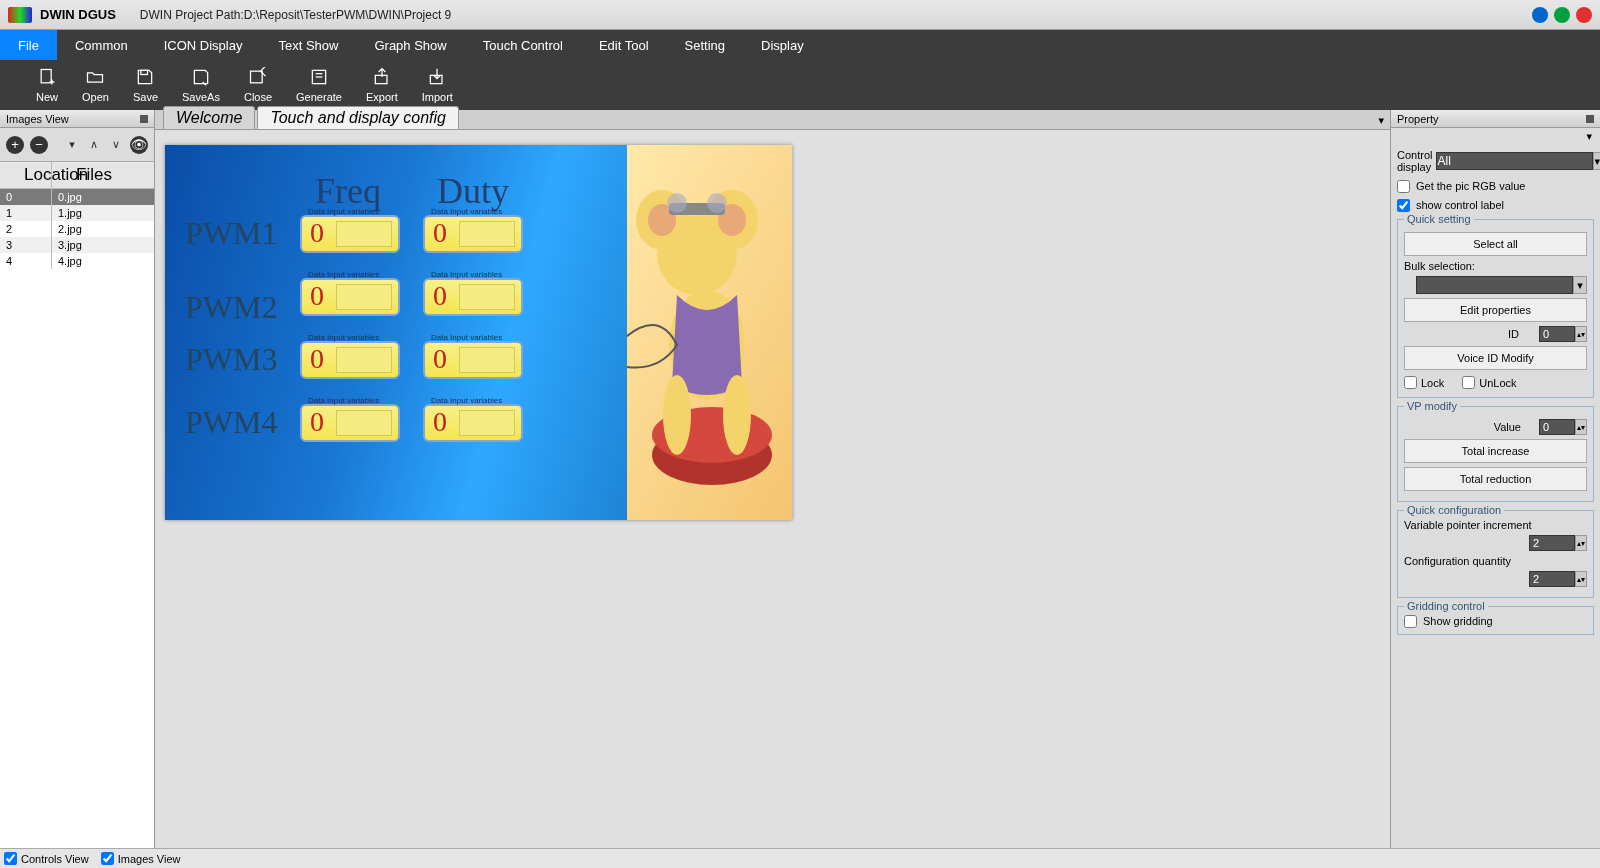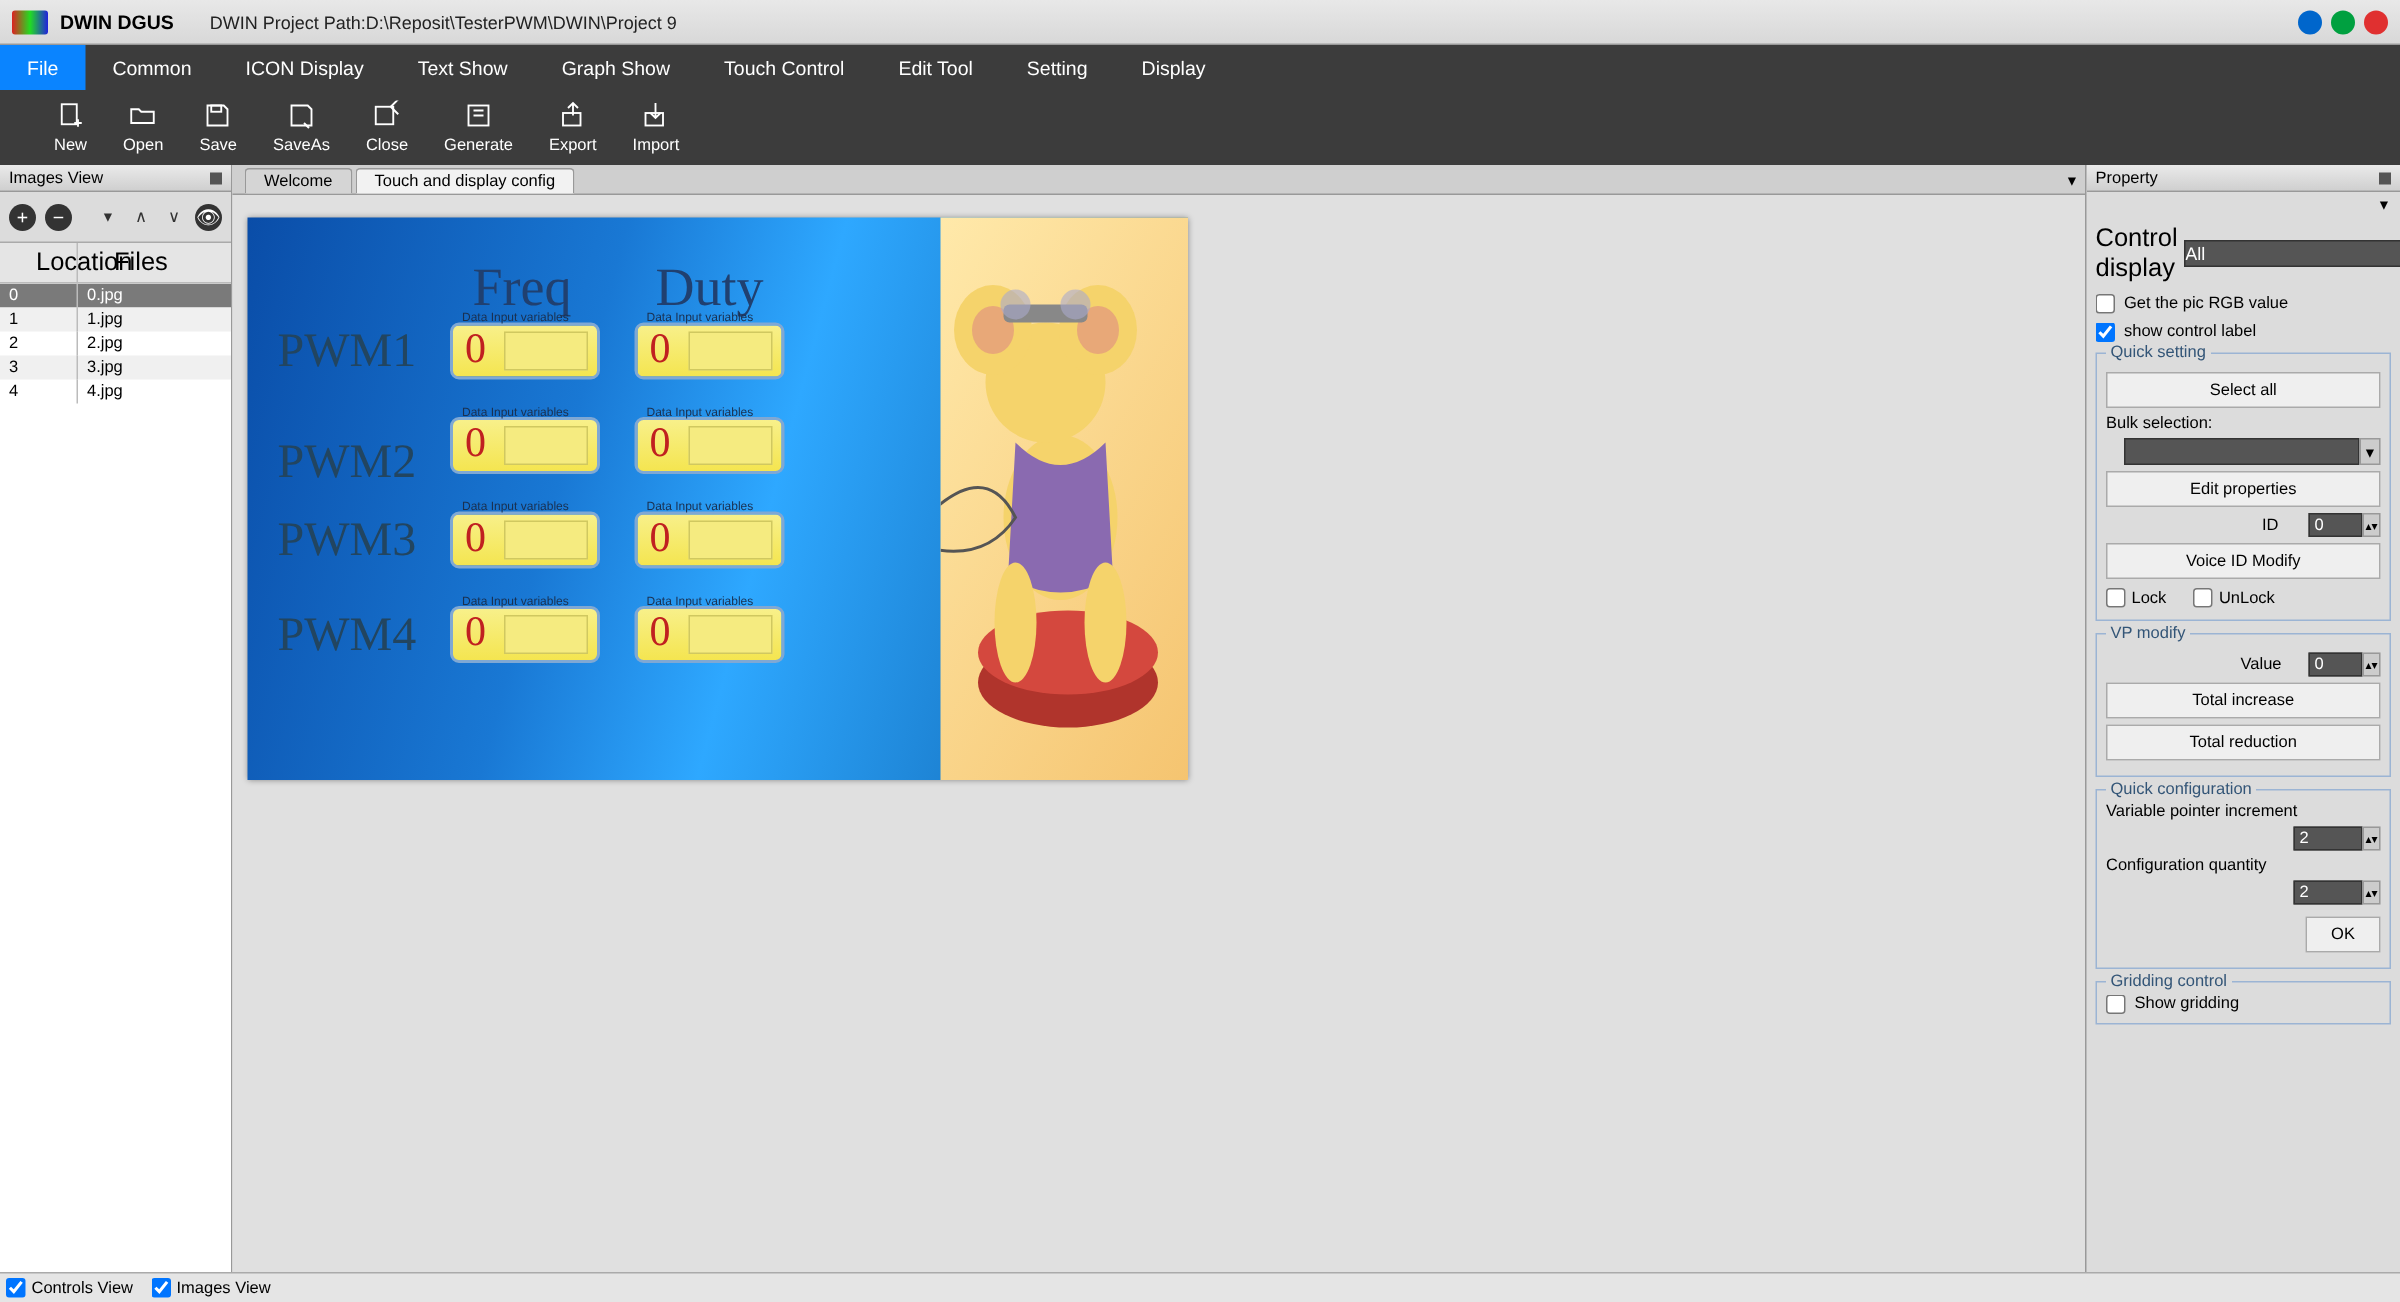--- a/index.html
+++ b/index.html
@@ -39,39 +39,39 @@
 .col-loc { width: 52px; border-right: 1px solid #bbb; }
 .col-file { flex: 1; }
 .left-table-body { flex: 1; overflow: auto; background: #fff; }
 .ltrow { display: flex; cursor: pointer; }
 .ltrow div { padding: 2px 6px; font-size: 11px; }
 .ltrow:nth-child(even){ background:#f0f0f0; }
 .ltrow.selected { background: #7a7a7a; color:#fff; }
 
 .center-panel { flex: 1; background: #e0e0e0; display: flex; flex-direction: column; }
 .tab-strip { height: 20px; background: #cfcfcf; display: flex; align-items: flex-end; padding-left: 8px; border-bottom: 1px solid #999; position: relative; }
-.tab { background: #f2f2f2; border: 1px solid #999; border-bottom: none; border-radius: 3px 3px 0 0; padding: 2px 12px; margin-right: 2px; font-size: 11px; cursor: pointer; }
+.tab { background: #f2f2f2; border: 1px solid #999; border-bottom: none; border-radius: 3px 3px 0 0; padding: 2px 12px; margin-right: 2px; font-size: 16px; cursor: pointer; font-style: italic; }
 .tab.inactive { background: #d5d5d5; }
 .tab-strip .dd { position:absolute; right:6px; top:4px; cursor:pointer; }
 .canvas-scroll { flex: 1; background: #e0e0e0; overflow: auto; position: relative; }
 .canvas-stage { position: absolute; left: 10px; top: 15px; width: 627px; height: 375px; background: linear-gradient(105deg,#0a4da8 0%, #1978d4 35%, #2ea8ff 55%, #0d5faa 100%); box-shadow: 0 0 4px rgba(0,0,0,.4); }
 .stage-content { position:absolute; inset:0; }
 .hdr-freq { position:absolute; left:150px; top:25px; color:#204070; font-size:36px; font-weight:400; font-family: 'Times New Roman', serif; }
 .hdr-duty { position:absolute; left:272px; top:25px; color:#204070; font-size:36px; font-weight:500; font-family:'Times New Roman',serif; }
 .rowlbl { position:absolute; color:#224560; font-size:32px; font-family:'Times New Roman',serif; }
 .yb { position:absolute; width:100px; height:38px; background: linear-gradient(#f8f08a,#f4e550); border:2px solid #7fa8d4; border-radius:6px; }
 .yb .zero { color:#c02020; font-size:28px; font-family:'Times New Roman',serif; position:absolute; left:8px; top:0; }
 .yb .ovl { position:absolute; left:6px; top:-10px; font-size:8px; color:#1a3050; white-space:nowrap; }
 .yb .inner { position:absolute; right:6px; top:4px; width:56px; height:26px; background:#f5eb80; border:1px solid #d0c860; }
 .cartoon { position:absolute; right:0; top:0; width:165px; height:375px; background: linear-gradient(120deg,#ffe9aa,#f5c470); overflow:hidden; }
 .cartoon svg { width:100%; height:100%; }
 
 .right-panel { width: 210px; background: #dcdcdc; border-left: 1px solid #999; display: flex; flex-direction: column; overflow-y:auto; }
 .prop-line { display:flex; align-items:center; padding:4px 6px; }
-.prop-line label { font-size:17px; margin-right:4px; }
+.prop-line label { font-size:11px; margin-right:4px; }
 .sel { flex:1; height:18px; background:#555; border:1px solid #333; color:#fff; font-size:12px; }
 .sel-arrow { width:14px; height:18px; background:#ccc; border:1px solid #999; display:flex; align-items:center; justify-content:center; cursor:pointer; }
 .cb-line { display:flex; padding:3px 6px; }
 .cb-line input { margin-right:6px; }
 .fieldset { border:1px solid #9bb4d4; margin:4px 6px; padding:8px 6px 6px; position:relative; }
 .fieldset .legend { position:absolute; top:-7px; left:6px; background:#dcdcdc; padding:0 3px; font-size:11px; color:#335577; }
 .fbtn { display:block; width:100%; height:24px; background:#efefef; border:1px solid #aaa; margin:4px 0; font-size:11px; cursor:pointer; }
 .inline-row { display:flex; align-items:center; margin:4px 0; }
 .inline-row label { font-size:11px; flex:1; }
 .spin { display:flex; }
@@ -386,23 +386,20 @@
             <div class="sb">▴▾</div>
           </div>
       </div>
       <div style="font-size:11px">Configuration quantity</div>
       <div class="inline-row" style="justify-content:flex-end">
         <div class="spin">
             <input style="width: 46px;" value="2">
             <div class="sb">▴▾</div>
           </div>
       </div>
-      <div class="ok-row">
-          <button class="fbtn">OK</button>
-        </div>
     </div>
 
     <div class="fieldset">
       <div class="legend">Gridding control</div>
       <div class="cb-line" style="padding:0">
           <input type="checkbox" style="">
           <label>Show gridding</label>
         </div>
     </div>
   </div>

